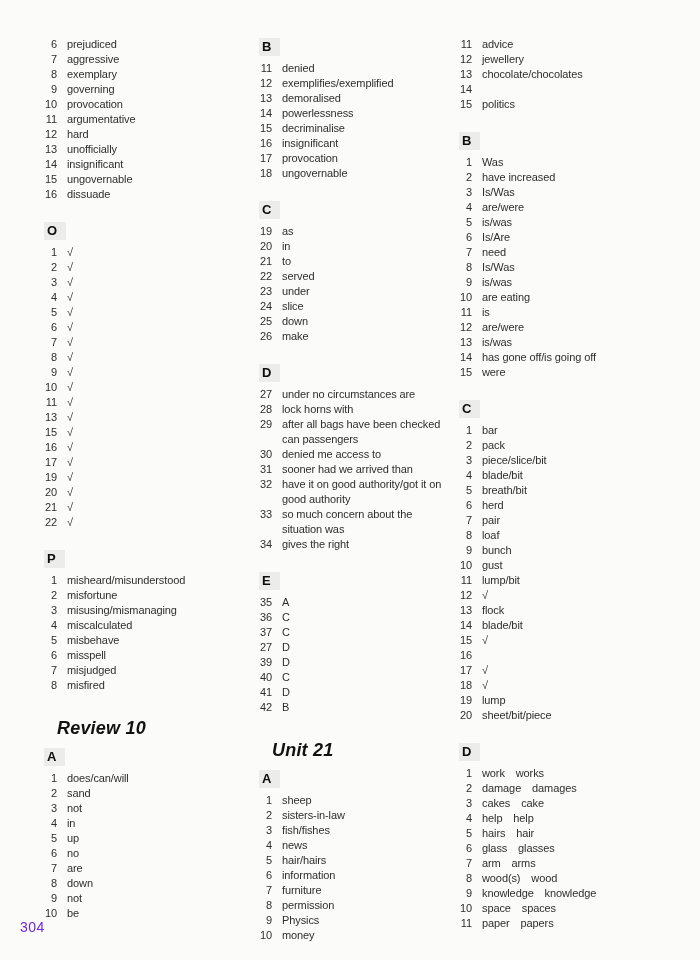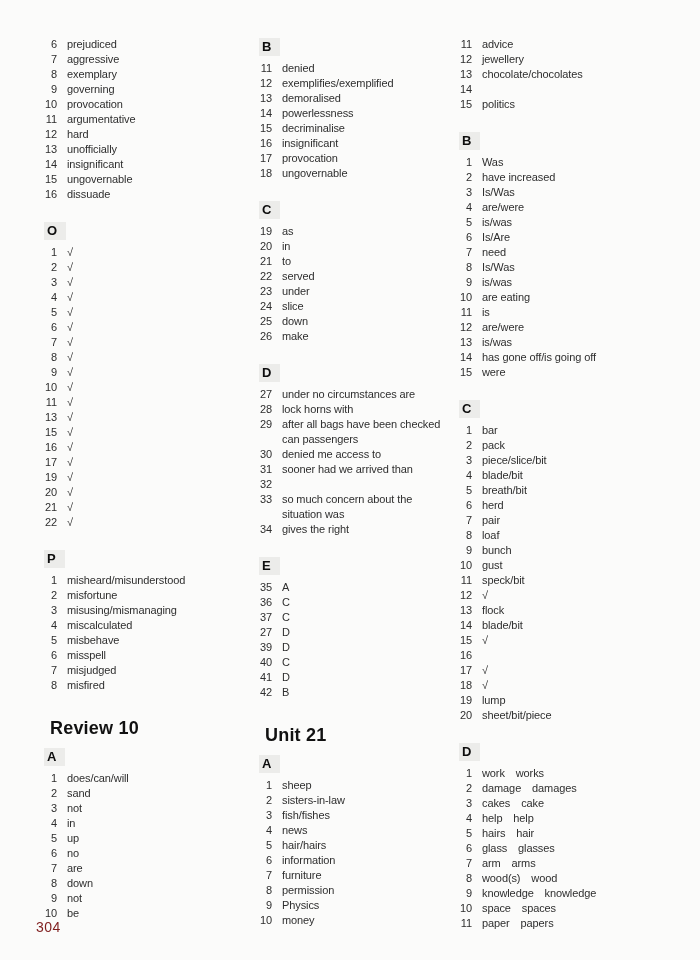--- a/index.html
+++ b/index.html
@@ -38,24 +38,25 @@
     color: #0d0d0d;
     font-weight: bold;
     font-size: 13px;
     line-height: 15px;
     padding: 1px 9px 2px 3px;
     margin-left: 4px;
   }
   .unit-heading {
     font-size: 18px;
     font-weight: bold;
+    font-style: italic;
     color: #111;
     letter-spacing: 0.2px;
     line-height: 20px;
-    margin-left: 10px;
+    margin-left: 17px;
   }
   .ans-item {
     display: flex;
     align-items: flex-start;
     font-size: 11px;
     line-height: 15px;
     letter-spacing: -0.1px;
   }
   .ans-num {
     width: 17px;
@@ -63,25 +64,25 @@
     text-align: right;
     margin-right: 10px;
     color: #2e2e2e;
   }
   .ans-txt {
     flex: 1 1 auto;
     color: #2e2e2e;
   }
   .page-number {
     position: absolute;
-    left: 36px;
+    left: 20px;
     top: 919px;
     font-size: 14px;
     letter-spacing: 0.5px;
-    color: #7f1d1d;
+    color: #6d28d9;
   }
 </style>
 </head>
 <body>
 
 <div class="col" id="col-left">
     <div class="block-list ans-list">
       <div class="ans-item">
         <span class="ans-num">6</span>
         <span class="ans-txt">prejudiced</span>
@@ -374,20 +375,21 @@
       <div class="ans-item">
         <span class="ans-num">30</span>
         <span class="ans-txt">denied me access to</span>
       </div>
       <div class="ans-item">
         <span class="ans-num">31</span>
         <span class="ans-txt">sooner had we arrived than</span>
       </div>
       <div class="ans-item">
         <span class="ans-num">32</span>
+        <span class="ans-txt">have it on good authority/got it on good authority</span>
       </div>
       <div class="ans-item">
         <span class="ans-num">33</span>
         <span class="ans-txt">so much concern about the situation was</span>
       </div>
       <div class="ans-item">
         <span class="ans-num">34</span>
         <span class="ans-txt">gives the right</span>
       </div>
     </div>
@@ -593,21 +595,21 @@
       <div class="ans-item">
         <span class="ans-num">9</span>
         <span class="ans-txt">bunch</span>
       </div>
       <div class="ans-item">
         <span class="ans-num">10</span>
         <span class="ans-txt">gust</span>
       </div>
       <div class="ans-item">
         <span class="ans-num">11</span>
-        <span class="ans-txt">speck/bit</span>
+        <span class="ans-txt">lump/bit</span>
       </div>
       <div class="ans-item">
         <span class="ans-num">12</span>
         <span class="ans-txt">√</span>
       </div>
       <div class="ans-item">
         <span class="ans-num">13</span>
         <span class="ans-txt">flock</span>
       </div>
       <div class="ans-item">

